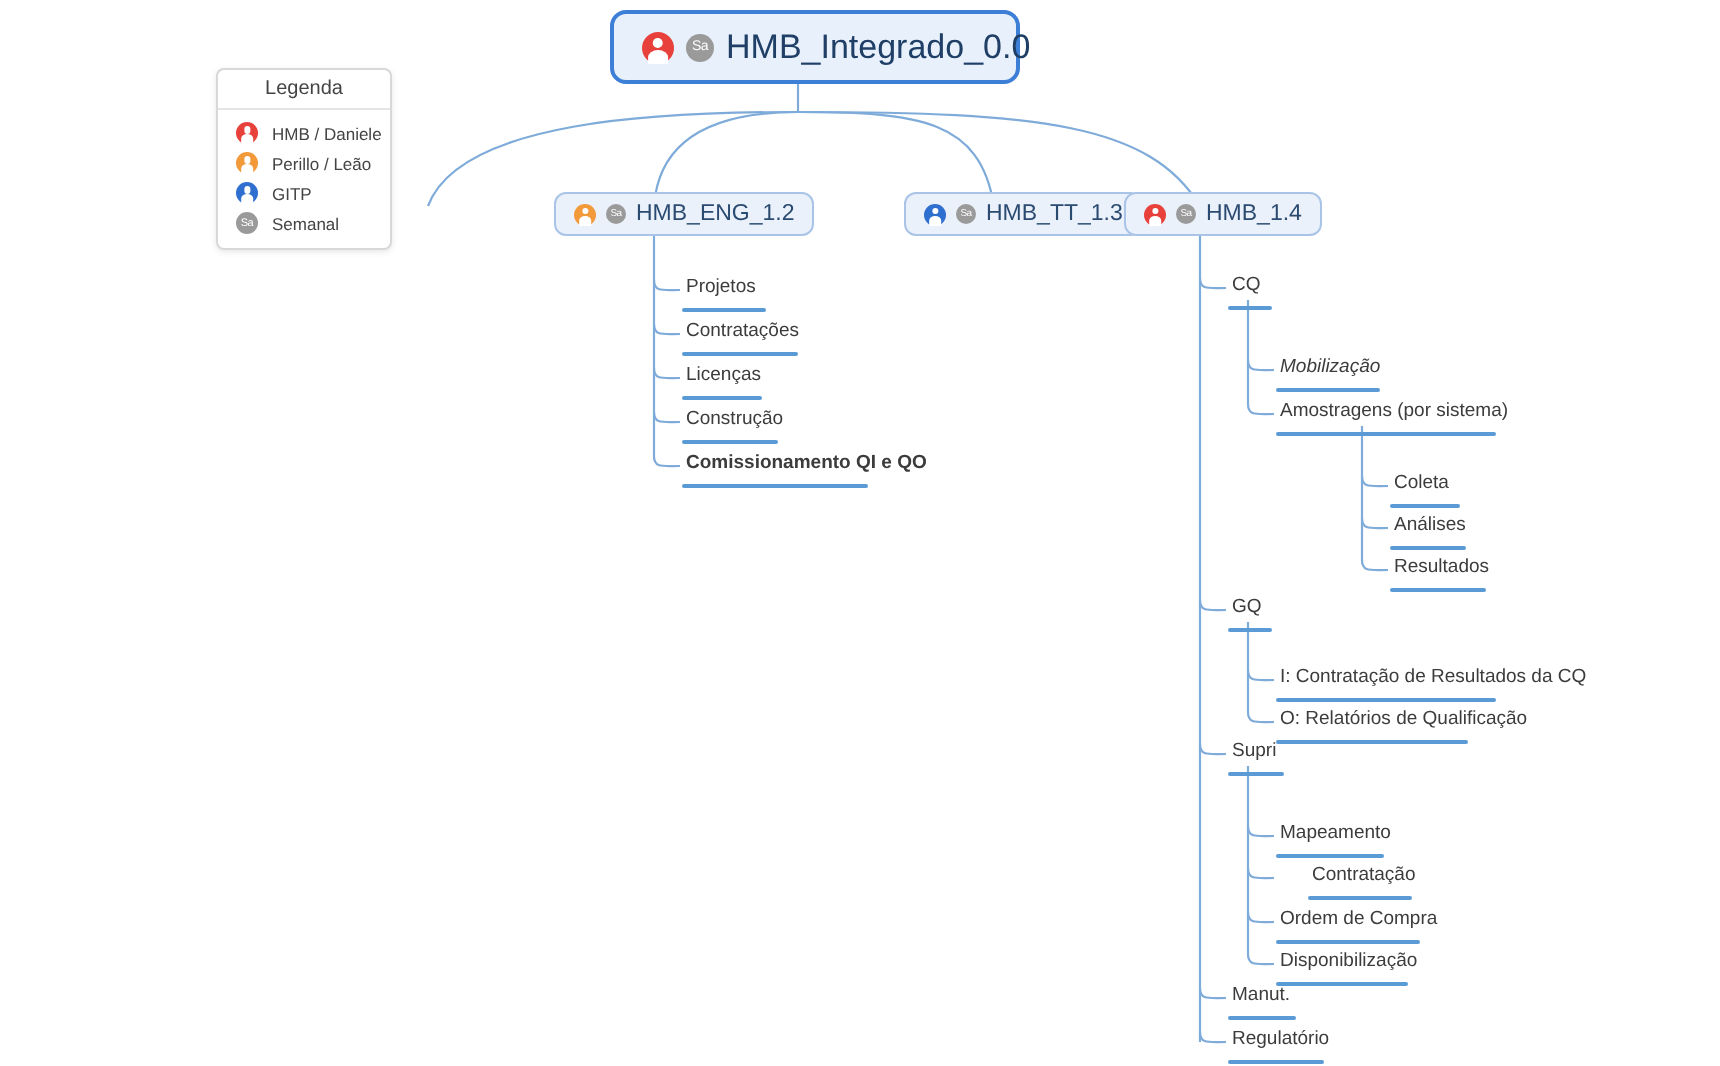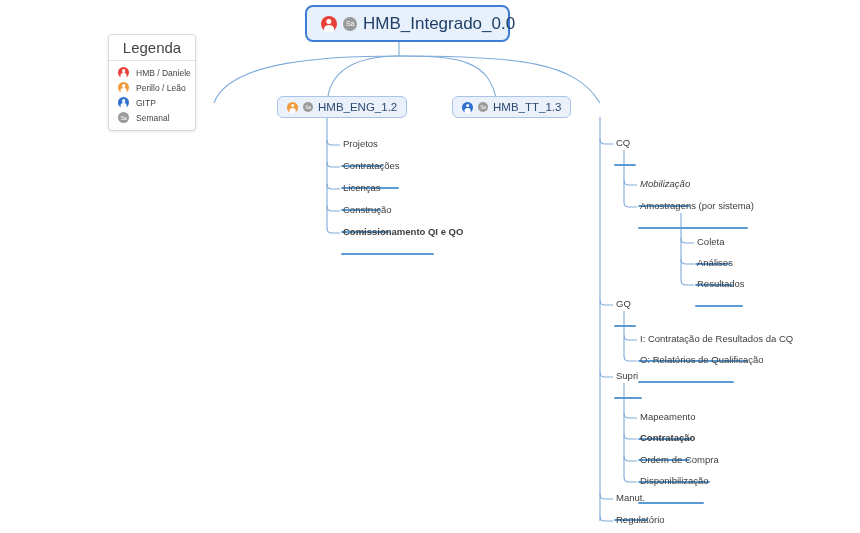--- a/index.html
+++ b/index.html
@@ -41,21 +41,21 @@
     height:22px;
   }
   
   .leaf{
     position:absolute;
     white-space:nowrap;
     font-size:9.5px;
     color:#3c3c3c;
     line-height:11px;
   }
-  .leaf .txt{display:block;padding:0 2px 16px 2px;}
+  .leaf .txt{display:block;padding:0 2px 5px 2px;}
   .leaf .rule{display:block;height:2px;background:#5b9bd5;border-radius:1px;}
 
   
   .av{
     display:inline-block;border-radius:50%;
     position:relative;flex:0 0 auto;
   }
   .av::before{ 
     content:"";position:absolute;left:50%;top:21%;
     width:33%;height:33%;border-radius:50%;
@@ -82,21 +82,21 @@
   .legend{
     position:absolute;
     box-sizing:border-box;
     background:#ffffff;
     border:1px solid #d8d8d8;
     border-radius:4px;
     box-shadow:0 1px 3px rgba(0,0,0,.10);
     z-index:20;
   }
   .legend-title{
-    text-align:center;font-size:15px;color:#444;
+    text-align:center;font-size:10px;color:#444;
     padding:4px 0 4px 0;border-bottom:1px solid #e4e4e4;
   }
   .legend-body{padding:4px 0 5px 0;}
   .legend-row{
     display:flex;align-items:center;gap:7px;
     padding:2px 0 2px 9px;
     font-size:8.5px;color:#444;white-space:nowrap;
   }
 </style>
 </head>
@@ -184,20 +184,25 @@
     <span class="badge" style="width:10px;height:10px;font-size:5px;">Sa</span>
     <span>HMB_ENG_1.2</span>
   </div>
 
   <div class="l1-node" style="left:452px;top:96px;">
     <span class="av blue" style="width:11px;height:11px;"></span>
     <span class="badge" style="width:10px;height:10px;font-size:5px;">Sa</span>
     <span>HMB_TT_1.3</span>
   </div>
 
+  <div class="l1-node" style="left:562px;top:96px;">
+    <span class="av red" style="width:11px;height:11px;"></span>
+    <span class="badge" style="width:10px;height:10px;font-size:5px;">Sa</span>
+    <span>HMB_1.4</span>
+  </div>
 
   <div class="leaf" style="left:341px;top:138px;">
     <span class="txt">Projetos</span>
     <span class="rule" style="width:42px;"></span>
   </div>
   <div class="leaf" style="left:341px;top:160px;">
     <span class="txt">Contratações</span>
     <span class="rule" style="width:58px;"></span>
   </div>
   <div class="leaf" style="left:341px;top:182px;">
@@ -250,21 +255,21 @@
     <span class="rule" style="width:96px;"></span>
   </div>
   <div class="leaf" style="left:614px;top:370px;">
     <span class="txt">Supri</span>
     <span class="rule" style="width:28px;"></span>
   </div>
   <div class="leaf" style="left:638px;top:411px;">
     <span class="txt">Mapeamento</span>
     <span class="rule" style="width:54px;"></span>
   </div>
-  <div class="leaf" style="left:638px;top:432px;font-weight:bold;">
+  <div class="leaf" style="left:654px;top:432px;">
     <span class="txt">Contratação</span>
     <span class="rule" style="width:52px;"></span>
   </div>
   <div class="leaf" style="left:638px;top:454px;">
     <span class="txt">Ordem de Compra</span>
     <span class="rule" style="width:72px;"></span>
   </div>
   <div class="leaf" style="left:638px;top:475px;">
     <span class="txt">Disponibilização</span>
     <span class="rule" style="width:66px;"></span>

